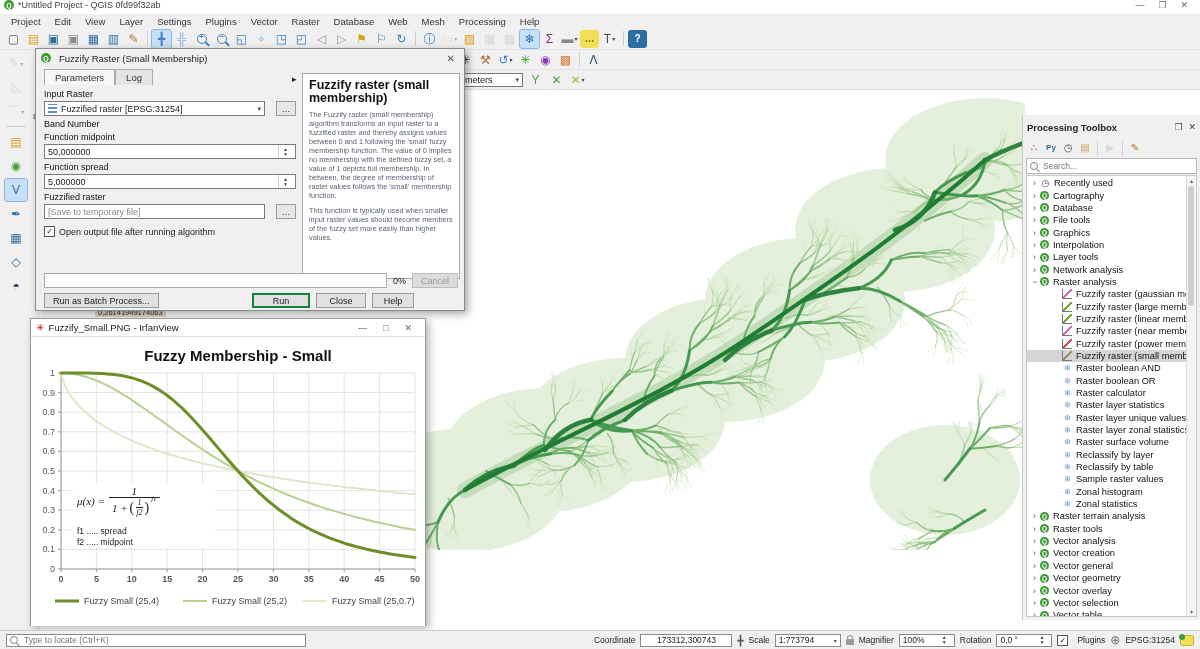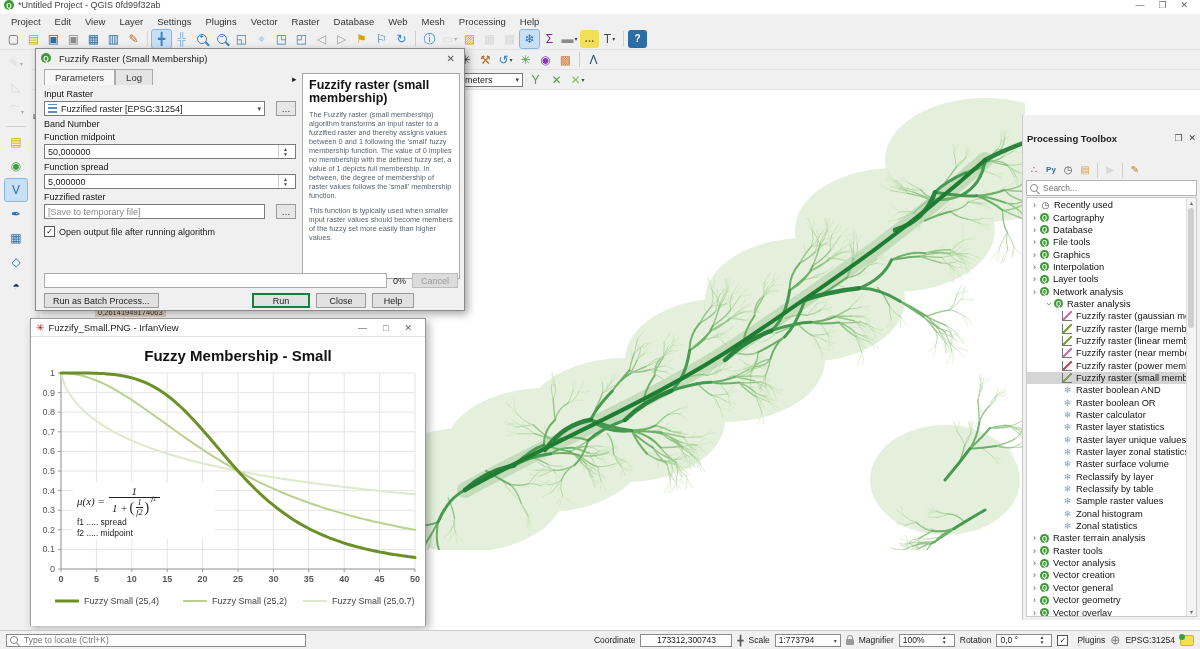--- a/index.html
+++ b/index.html
@@ -31,21 +31,21 @@
   .lefttb{left:0;top:50px;width:32px;height:580px;background:#f0f0f0;display:flex;flex-direction:column;align-items:center;padding-top:2px;box-sizing:border-box;gap:2px}
   .lefttb .tb-icon{width:22px;height:22px}
   .hsep{width:20px;height:1px;background:#cfcfcf;margin:2px 0}
   
   .canvas{left:40px;top:90px;width:1160px;height:540px;background:#ffffff;overflow:hidden}
   .laystrip{left:32px;top:90px;width:8px;height:540px;background:#f0f0f0}
   .layfrag{left:33px;top:112px;font-size:8px;color:#333}
   .numfrag{left:95px;top:308px;height:9px;background:#e7d9c6;font-size:7.5px;color:#333;padding:0 3px;line-height:9px}
   
   .panel{left:1022px;top:115px;width:178px;height:505px;background:#f0f0f0;border-left:1px solid #c9c9c9;box-sizing:border-box;display:flex;flex-direction:column}
-  .phead{height:14px;display:flex;align-items:center;padding:16px 4px;font-weight:bold;font-size:9.5px}
+  .phead{height:14px;display:flex;align-items:center;padding:5px 4px;font-weight:bold;font-size:9.5px}
   .phead .hic{margin-left:auto;display:flex;gap:6px;font-size:9px;color:#444;font-weight:normal}
   .ptools{height:18px;display:flex;align-items:center;padding-left:3px;gap:1px}
   .ptools .tb-icon{width:16px;height:16px}.ptools .g{font-size:10px}
   .psearch{height:14px;margin:1px 3px;background:#fff;border:1px solid #b5b5b5;display:flex;align-items:center;padding:0 3px;gap:3px}
   .psearch input{border:none;outline:none;font-size:8.5px;width:140px;color:#888;background:transparent;font-family:inherit}
   .smag{position:relative;width:6px;height:6px;border:1px solid #888;border-radius:50%;display:inline-block;flex:0 0 auto}
   .smag::after{content:'';position:absolute;width:4px;height:1px;background:#888;bottom:-2px;right:-3px;transform:rotate(45deg)}
   .ptree{flex:1;background:#fff;border:1px solid #c9c9c9;margin:0 3px 3px 3px;overflow:hidden;position:relative;padding-top:1px}
   .trow{height:12.35px;display:flex;align-items:center;font-size:9.3px;white-space:nowrap}
   .trow.sel{background:#d5d5d5}
@@ -98,21 +98,21 @@
   .formula{position:absolute;left:42px;top:146px;width:138px;background:#fff;padding:2px 0 0 4px;font-family:"Liberation Serif",serif}
   .frow{display:flex;align-items:center;gap:4px;font-size:11px;font-style:italic}
   .frac{display:inline-flex;flex-direction:column;align-items:center}
   .frac .num{padding:0 2px}
   .frac .den{border-top:1px solid #222;padding:1px 3px 0 3px;display:flex;align-items:center;gap:2px}
   .ifrac{display:inline-flex;flex-direction:column;align-items:center;font-size:8px;line-height:8px}
   .ifrac .inum{}
   .ifrac .iden{border-top:1px solid #222;padding-top:1px}
   .paren{font-size:14px;font-style:normal}
   .supx{font-size:7px;align-self:flex-start;margin-top:-4px;font-style:italic}
-  .fnotes{font-size:8.5px;font-style:normal;font-family:"Liberation Sans",sans-serif;color:#222;line-height:11px}
+  .fnotes{margin-top:9px;font-size:8.5px;font-style:normal;font-family:"Liberation Sans",sans-serif;color:#222;line-height:11px}
   
   .statusbar{left:0;top:630px;width:1200px;height:19px;background:#f0f0f0;border-top:1px solid #cdcdcd;display:flex;align-items:center;padding:0 6px;box-sizing:border-box;gap:5px;font-size:8.5px;color:#222}
   .locate{width:300px;height:13px;background:#fff;border:1px solid #8a8a8a;display:flex;align-items:center;gap:4px;padding:0 3px;box-sizing:border-box}
   .locate input{border:none;outline:none;font-size:8.5px;color:#777;width:250px;background:transparent;font-family:inherit}
   .sright{margin-left:auto;display:flex;align-items:center;gap:5px}
   .sinput{height:13px;background:#fff;border:1px solid #8a8a8a;display:flex;align-items:center;padding:0 3px;box-sizing:border-box;font-size:8.5px}
   .lockico{width:8px;height:6px;background:#9a9a9a;border-radius:1px;position:relative;margin-top:3px}
   .lockico::before{content:'';position:absolute;left:1px;top:-4px;width:4px;height:4px;border:1.5px solid #9a9a9a;border-bottom:none;border-radius:3px 3px 0 0}
   .bubble{width:12px;height:9px;background:#f3df56;border:1px solid #c9b637;border-radius:2px;position:relative}
   .bubble::after{content:'';position:absolute;left:2px;bottom:-3px;border:3px solid transparent;border-top-color:#f3df56}
@@ -428,21 +428,21 @@
       <div class="trow" style="padding-left: 2px;">
         <span class="exp">›</span>
         <span class="qico">Q</span>
         <span class="tlabel">Layer tools</span>
       </div>
       <div class="trow" style="padding-left: 2px;">
         <span class="exp">›</span>
         <span class="qico">Q</span>
         <span class="tlabel">Network analysis</span>
       </div>
-      <div class="trow" style="padding-left: 16px;">
+      <div class="trow" style="padding-left: 2px;">
         <span class="exp open">›</span>
         <span class="qico">Q</span>
         <span class="tlabel">Raster analysis</span>
       </div>
       <div class="trow" style="padding-left: 24px;">
         <span class="exp"></span>
         <span class="cico" style="background: linear-gradient(135deg, transparent 42%, rgb(207, 111, 174) 42%, rgb(207, 111, 174) 60%, transparent 60%);"></span>
         <span class="tlabel">Fuzzify raster (gaussian membership)</span>
       </div>
       <div class="trow" style="padding-left: 24px;">

